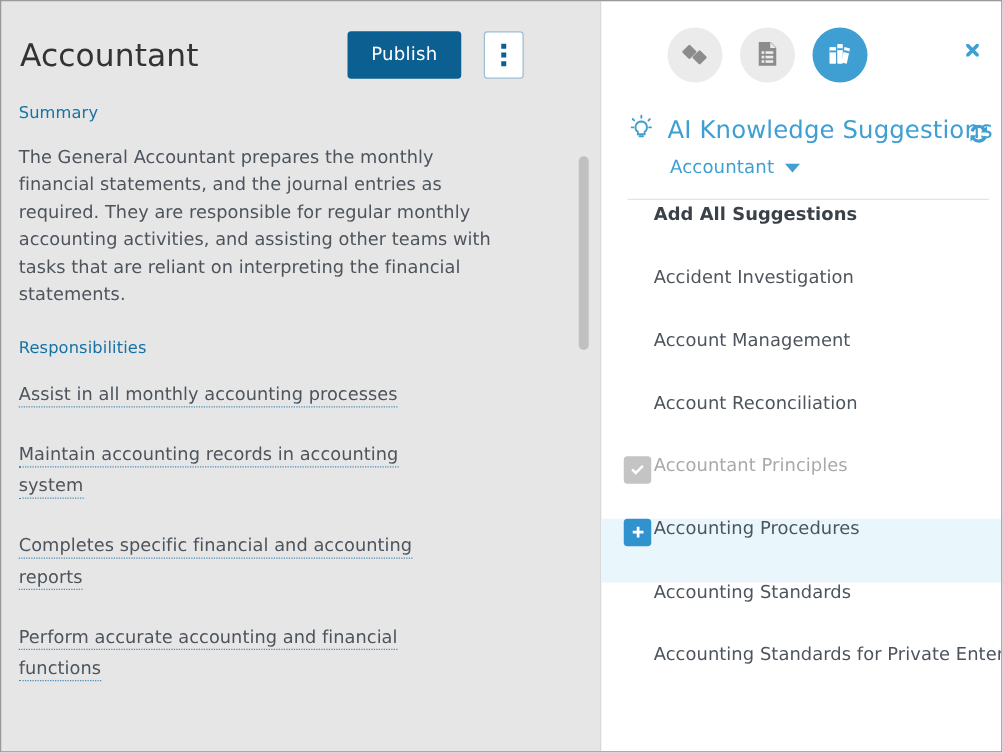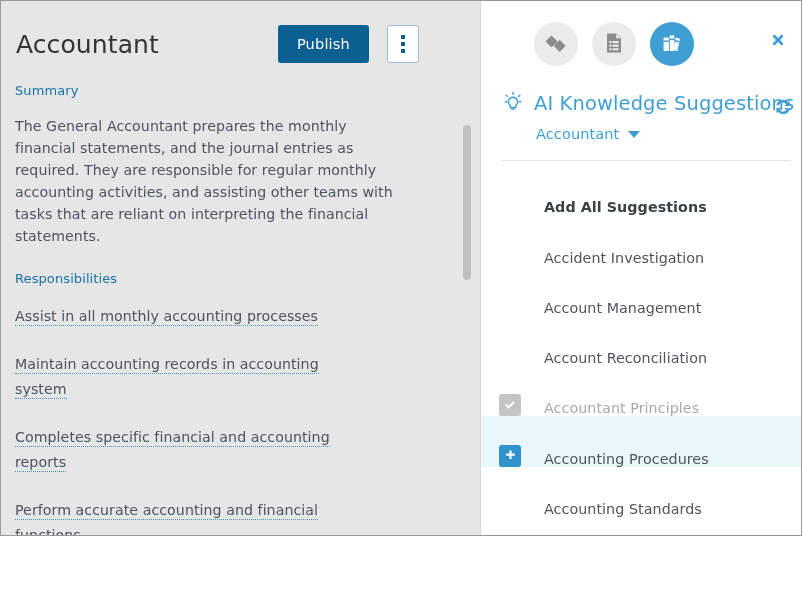--- a/index.html
+++ b/index.html
@@ -8,21 +8,21 @@
     width: 802px;
     height: 602px;
     overflow: hidden;
     font-family: "DejaVu Sans", "Liberation Sans", sans-serif;
     background: #ffffff;
   }
 
   #app {
     position: relative;
     width: 802px;
-    height: 536px;
+    height: 602px;
     border: 1px solid #9a9a9a;
     background: #f9a8d4;
     overflow: hidden;
   }
 
   
   #left-panel {
     position: absolute;
     left: 0; top: 0;
     width: 479px;
@@ -270,22 +270,22 @@
 
   #suggestions-list {
     list-style: none;
     margin-top: 4px;
   }
 
   .suggestion-row {
     position: relative;
     height: 50.3px;
     display: flex;
-    align-items: flex-end;
-    padding-left: 26px;
+    align-items: flex-start;
+    padding-left: 5px;
     cursor: pointer;
   }
   .suggestion-row.highlighted { background: #e9f6fc; }
 
   .row-marker {
     position: absolute;
     left: 18px;
     width: 22px;
     height: 22px;
     border-radius: 3px;

